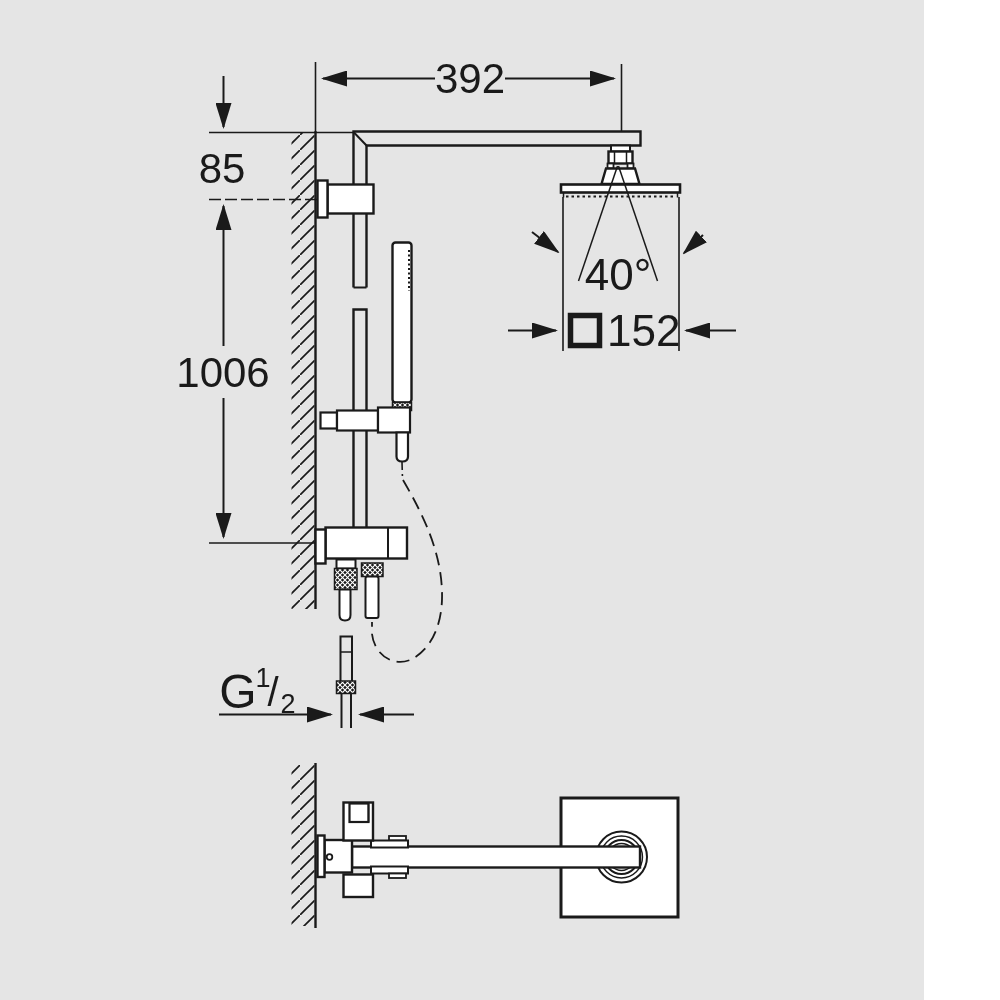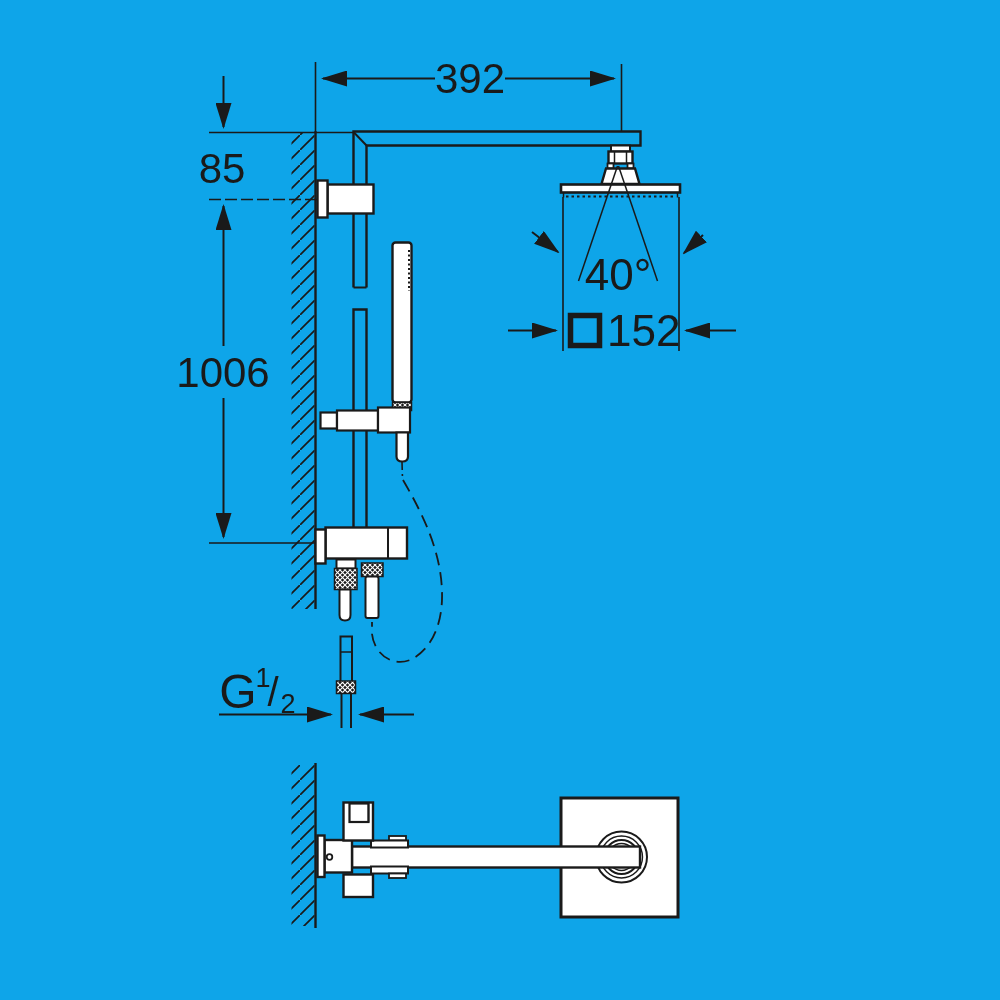--- a/index.html
+++ b/index.html
@@ -2,23 +2,23 @@
 <html><head>
 <meta charset="utf-8">
 <style>
   html, body {
     margin: 0;
     padding: 0;
     background: #ffffff;
   }
   .stage {
     position: relative;
-    width: 1000px;
+    width: 924px;
     height: 1000px;
-    background: #0ea5e9;
+    background: #e5e5e5;
     overflow: hidden;
   }
   svg { display: block; }
   text {
     font-family: "Liberation Sans", "DejaVu Sans", sans-serif;
     fill: #1a1a1a;
   }
   .dim-lg { font-size: 42px; }
   .dim-xl { font-size: 44px; }
   .thread-g { font-size: 48px; }

